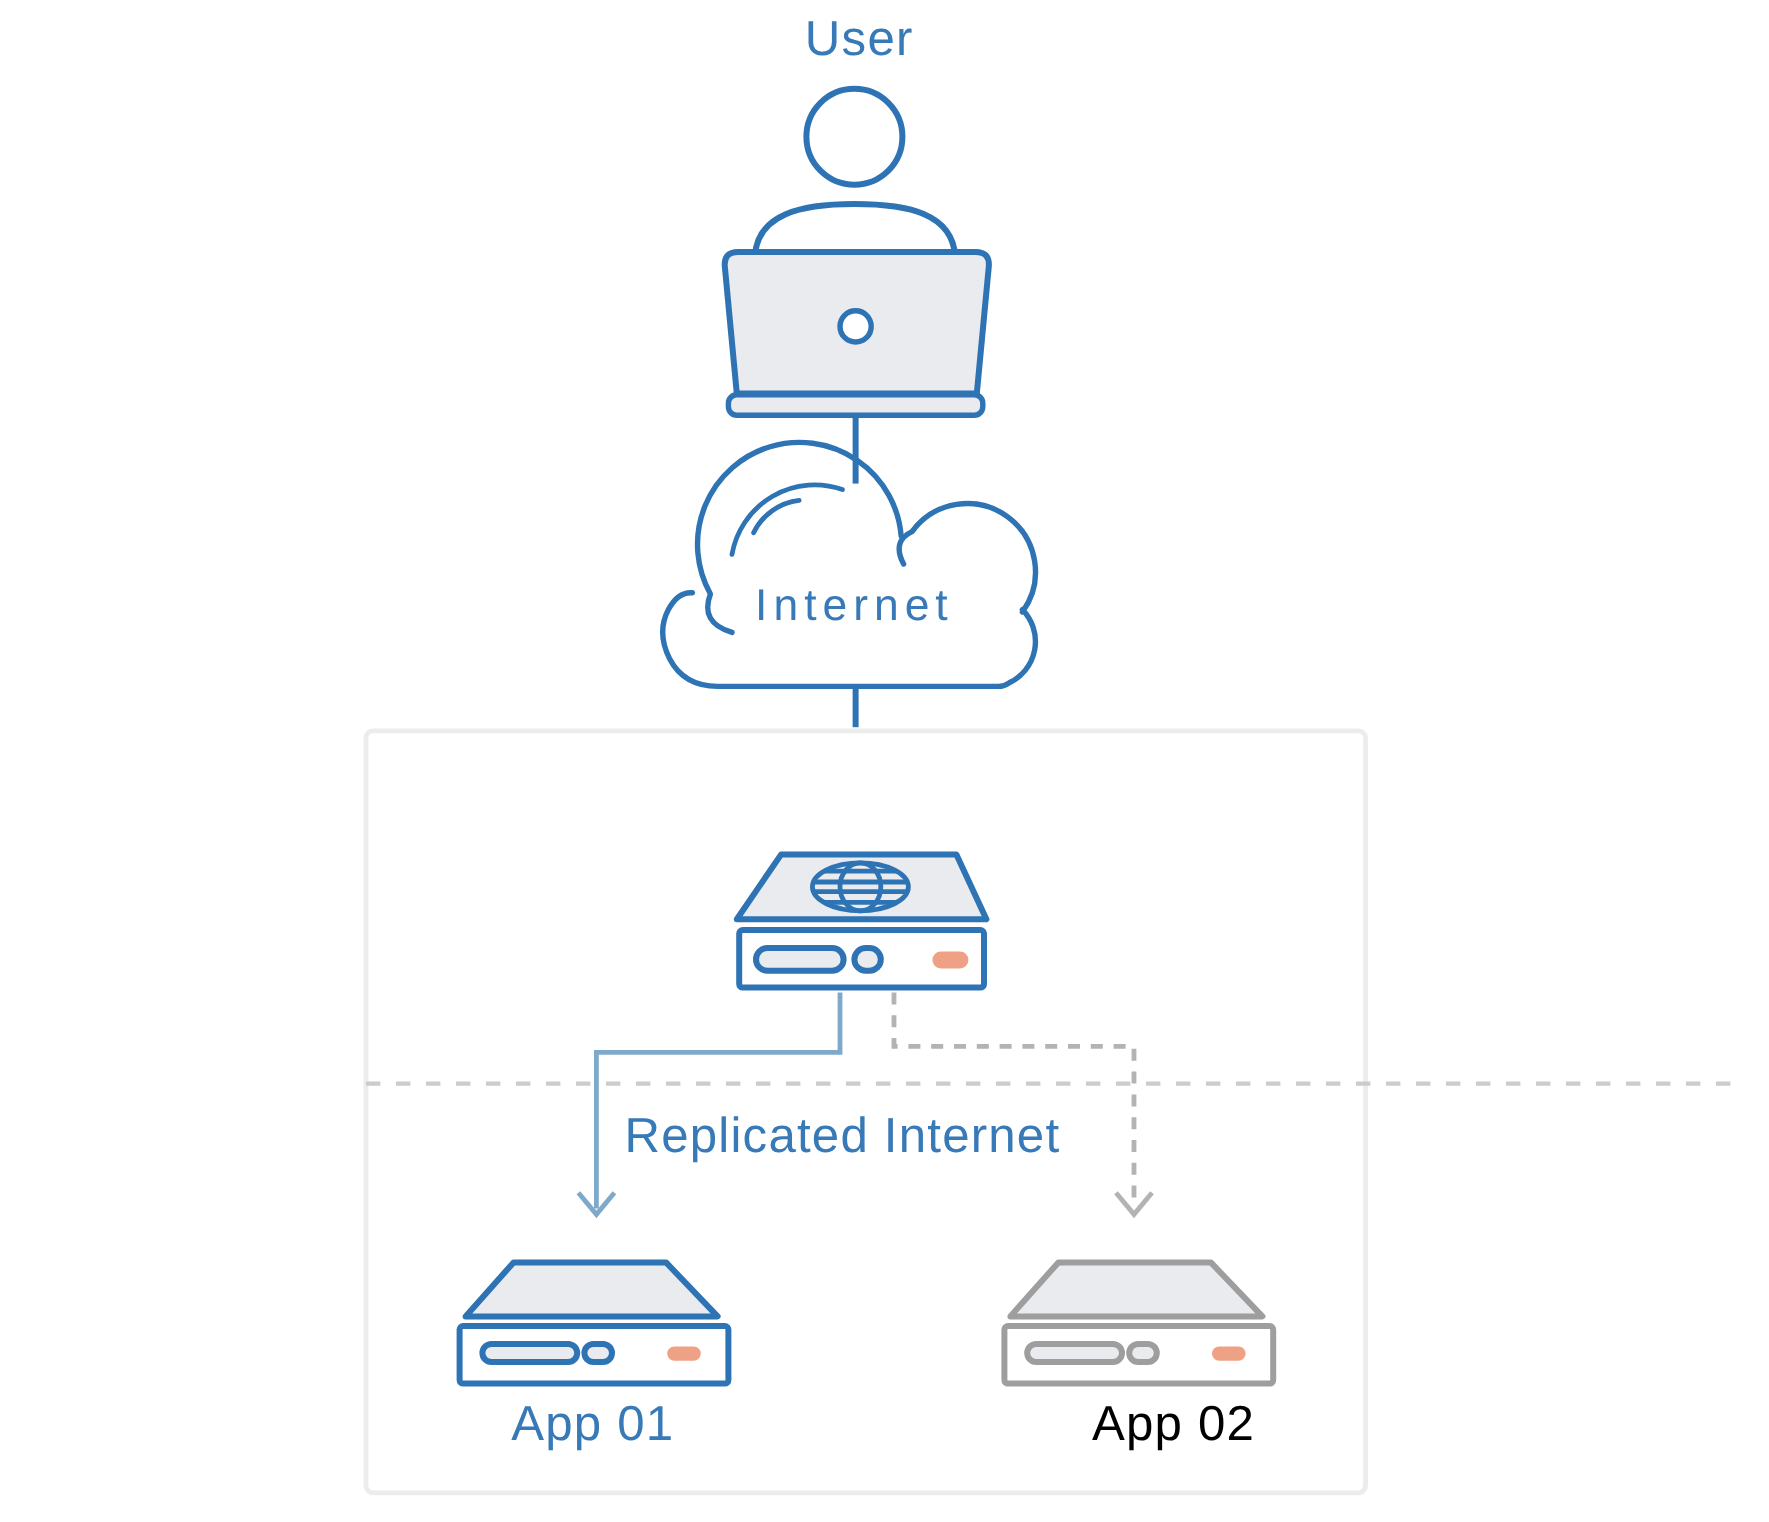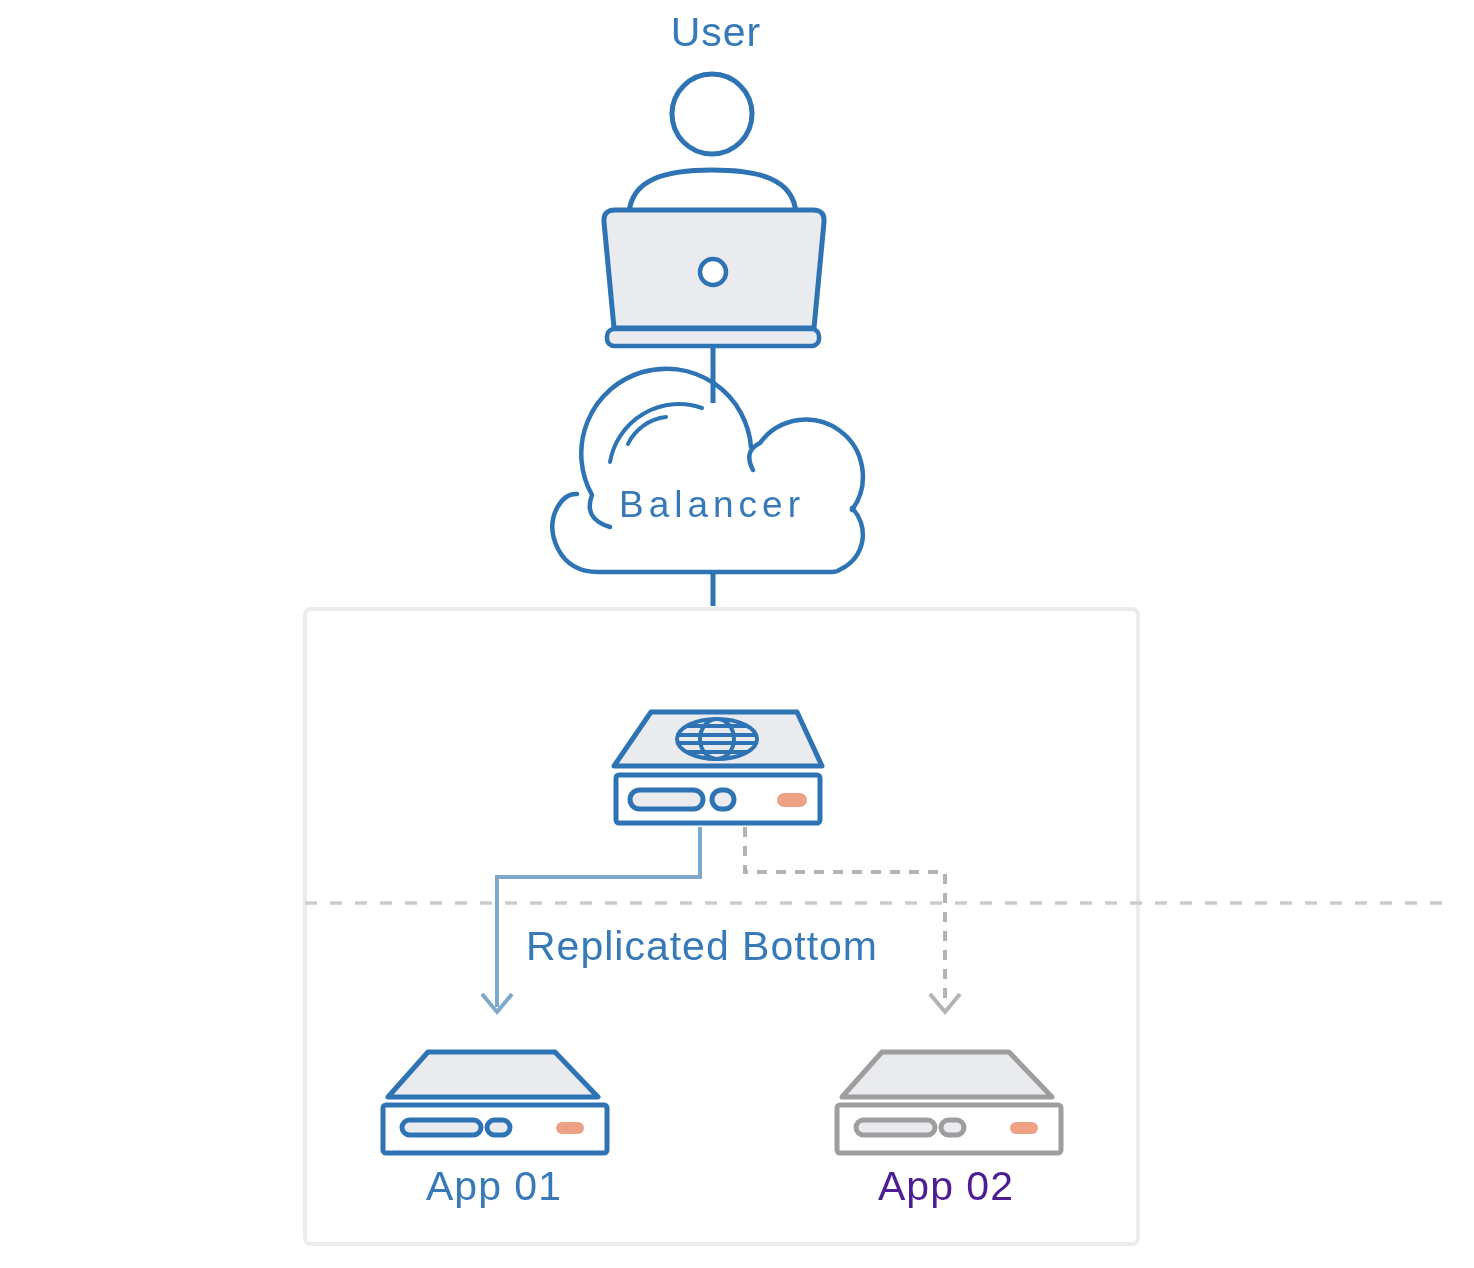--- a/index.html
+++ b/index.html
@@ -14,21 +14,21 @@
   .diagram-svg { position:absolute; left:0; top:0; }
   .lbl {
     position:absolute;
     color:#3879b7;
     font-size:41px;
     letter-spacing:1px;
     white-space:nowrap;
     line-height:1;
   }
   .lbl.center { transform:translateX(-50%); }
-  .lbl.gray { color:#4c1d95; }
+  .lbl.gray { color:#000000;margin-left:32px; }
   .lbl.internet { font-size:37px; letter-spacing:5px; }
   .layer-box {
     position:absolute;
     left:303px; top:607px;
     width:829px; height:631px;
     border:4px solid #ececec;
     border-radius:8px;
   }
 </style>
 </head>
@@ -100,24 +100,24 @@
       <path d="M 50 7 L 177 7 L 220 52 L 10 52 Z" fill="#e9ebee"></path>
       <rect x="5" y="60" width="224" height="48" rx="3" fill="#ffffff"></rect>
       <rect x="24" y="75" width="79" height="15" rx="7.5" fill="#e9ebee"></rect>
       <rect x="109" y="75" width="23" height="15" rx="7.5" fill="#e9ebee"></rect>
       <rect x="178" y="77" width="28" height="12" rx="6" fill="#efa185" stroke="none"></rect>
     </g>
   </svg>
 
   <div class="lbl center" style="left:716px; top:12px;">User</div>
 
-  <div class="lbl center internet" style="left:712px; top:486px;">Balancer</div>
+  <div class="lbl center internet" style="left:712px; top:486px;">Internet</div>
 
 
 
 
-  <div class="lbl center" style="left:702px; top:926px;">Replicated Bottom</div>
+  <div class="lbl center" style="left:702px; top:926px;">Replicated Internet</div>
 
   <div class="lbl center" style="left:494px; top:1166px;">App 01</div>
 
   <div class="lbl center gray" style="left:946px; top:1166px;">App 02</div>
 
 </div>
 
 </body></html>

